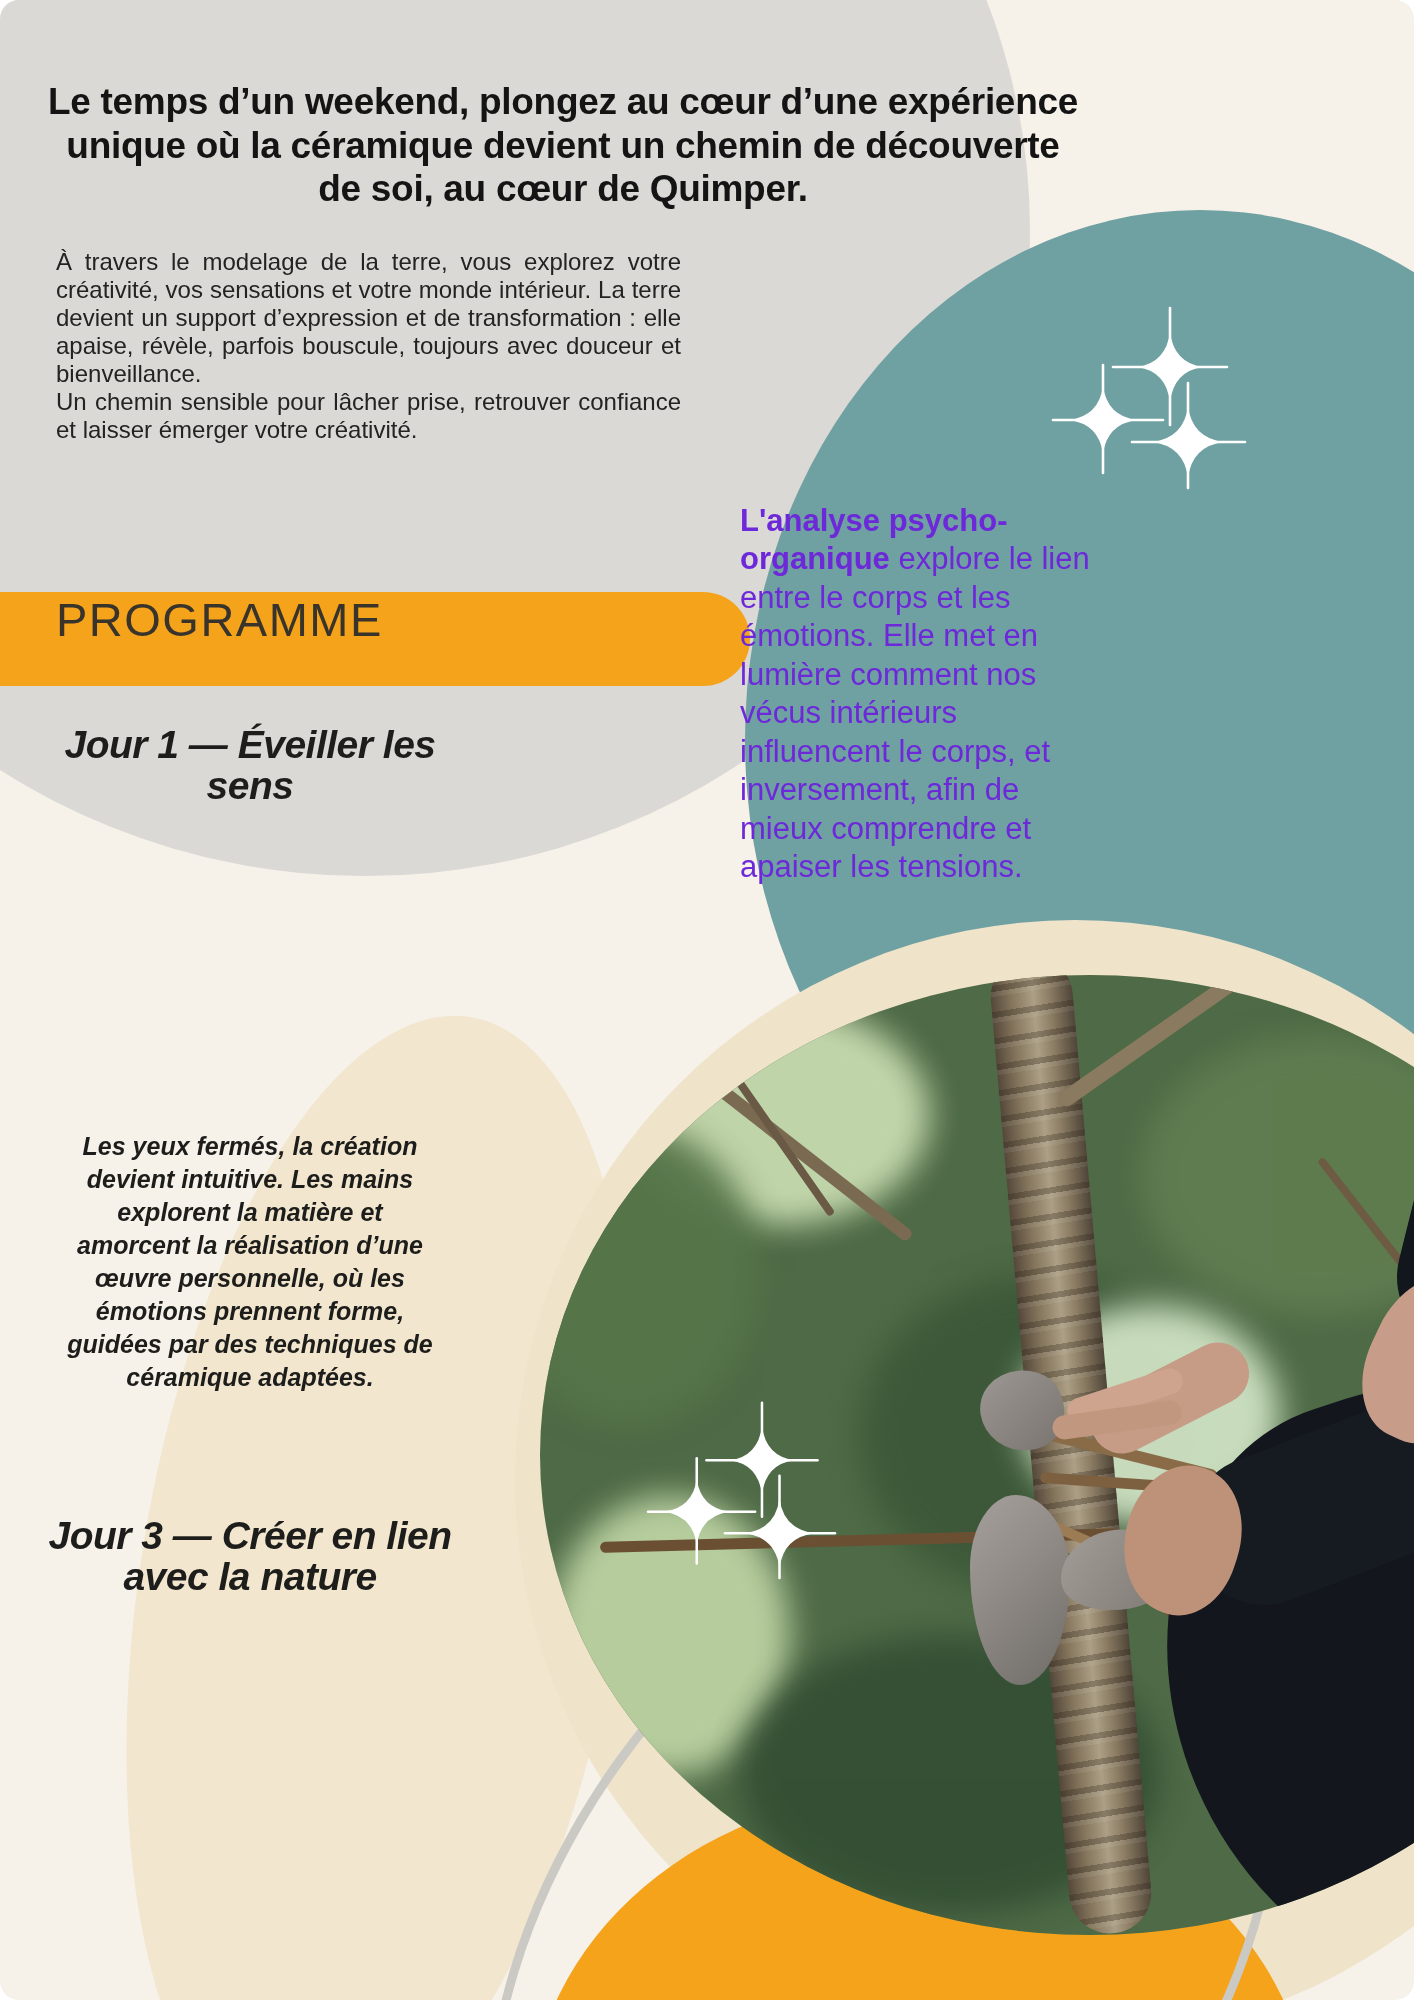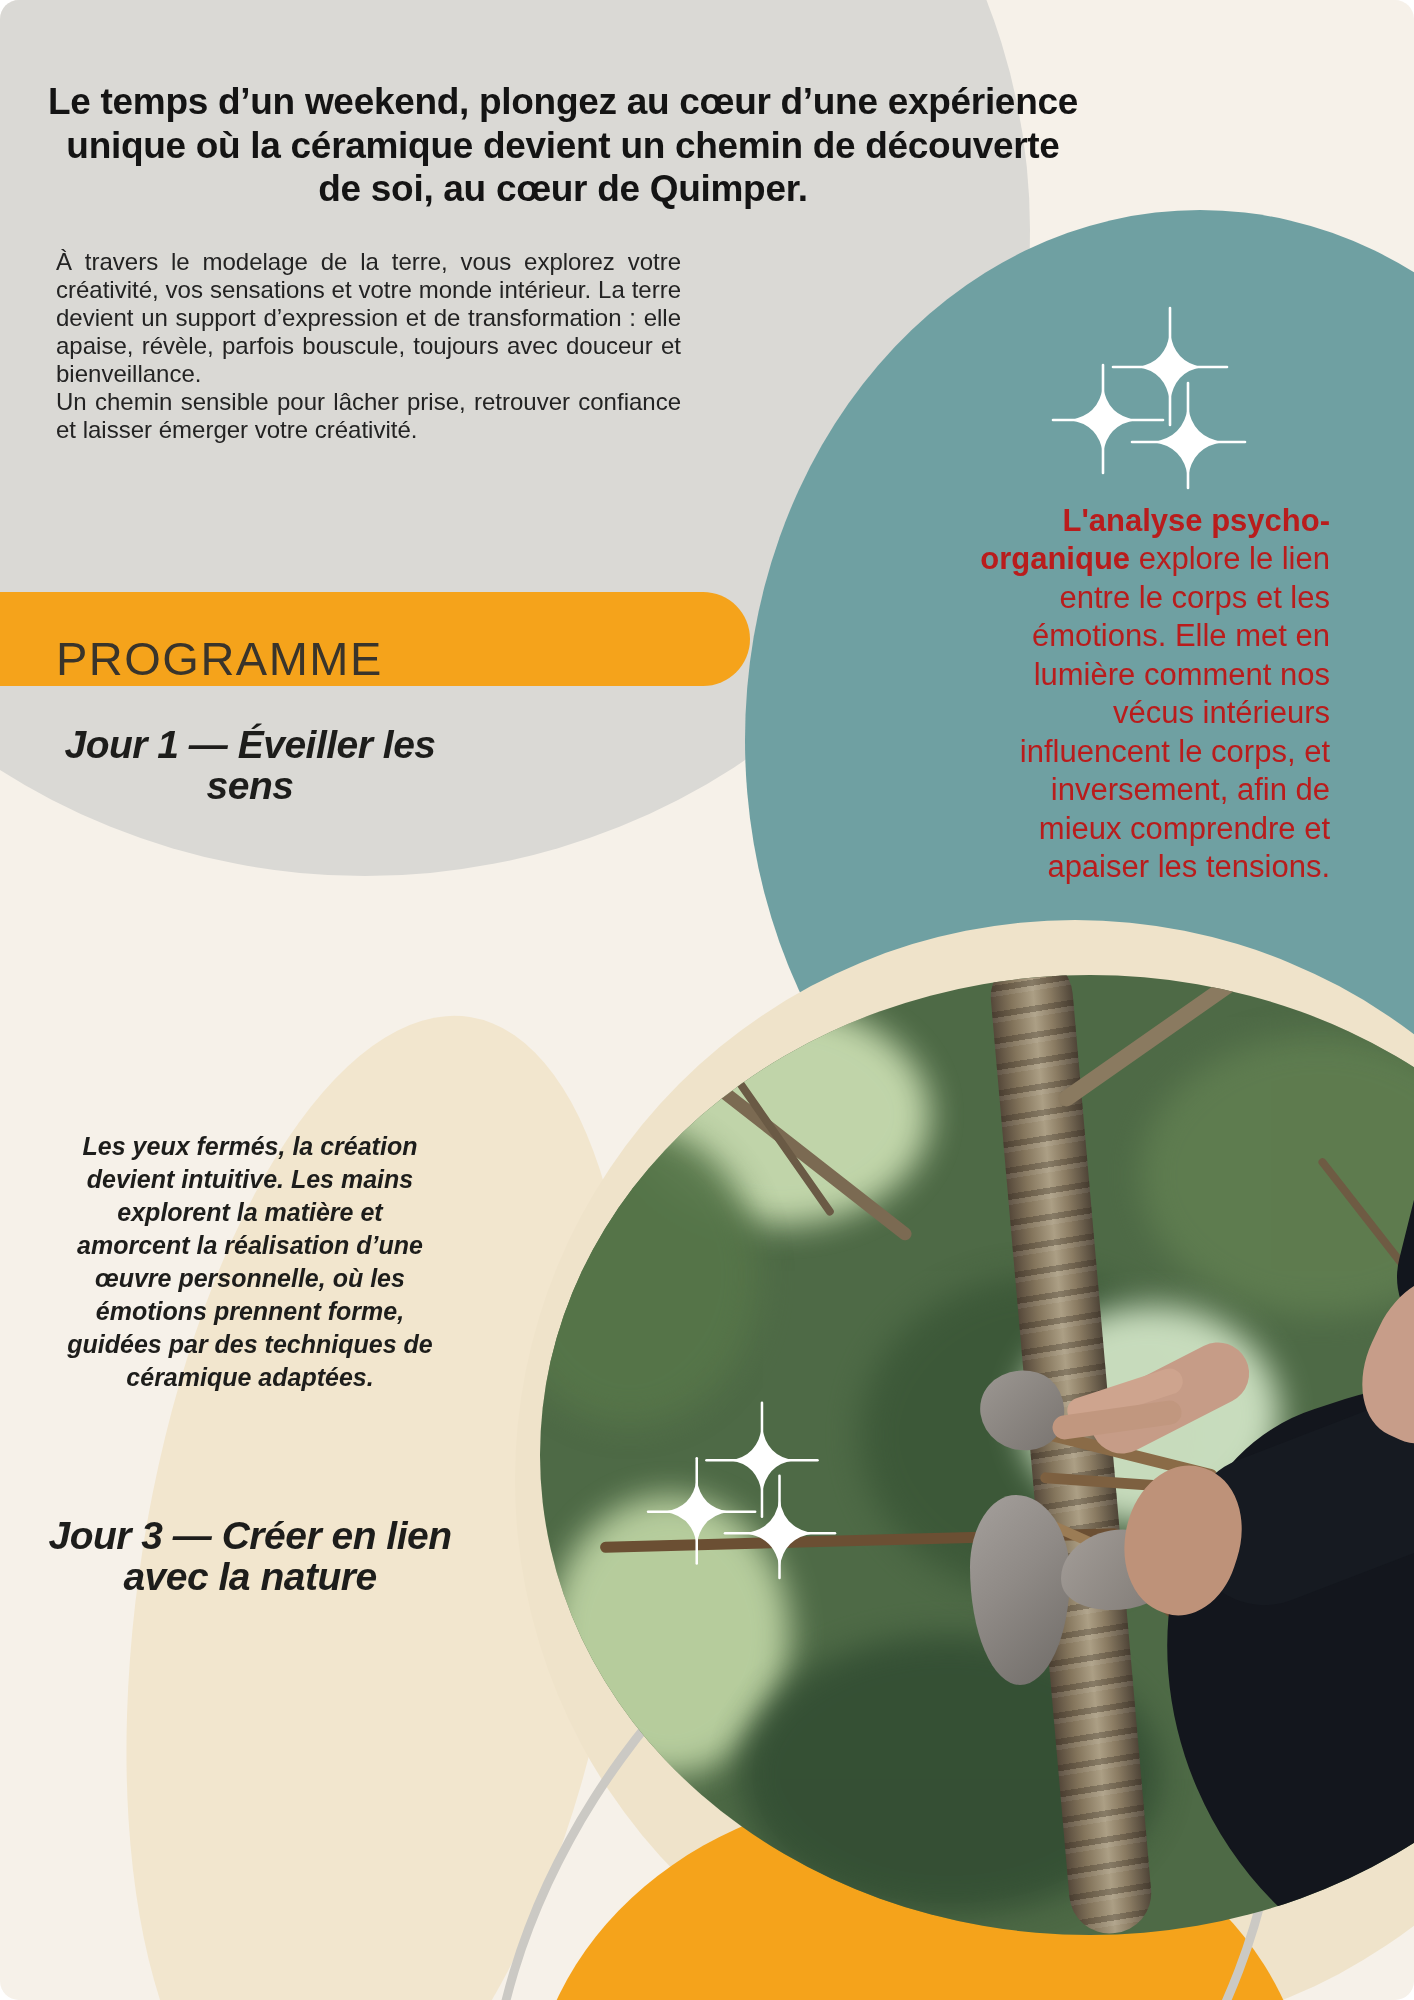--- a/index.html
+++ b/index.html
@@ -72,29 +72,29 @@
   .sparkles-photo{left:645px;top:1395px;width:195px;height:185px;}
   .sparkles svg{display:block;width:100%;height:100%;}
 
   
   .main-title{left:-17px;top:80px;width:1160px;margin:0;text-align:center;
     font-size:37px;line-height:1.18;font-weight:700;letter-spacing:-0.3px;color:#141414;
     white-space:pre-line;}
   .intro{left:48px;top:240px;width:625px;margin:8px;text-align:justify;
     font-size:24px;line-height:1.17;font-weight:400;color:#232323;white-space:pre-line;}
   .banner{left:0;top:592px;width:750px;height:94px;background:#F5A31B;
-    border-radius:0 47px 47px 0;display:flex;align-items:flex-end;}
+    border-radius:0 47px 47px 0;display:flex;align-items:flex-start;}
   .banner-label{padding-left:56px;font-size:47px;letter-spacing:1.5px;color:#39342B;font-weight:400;}
   .day{left:0;width:500px;text-align:center;color:#1D1D1B;font-style:italic;}
   .day h2{margin:0;font-size:39px;line-height:1.05;font-weight:700;letter-spacing:-0.5px;white-space:pre-line;}
   .day p{margin:8px 0 0;font-size:25px;line-height:1.32;font-weight:700;white-space:pre-line;}
   .day-1{top:725px;}
   .day-2{top:1122px;}
   .day-3{top:1516px;}
-  .teal-note{left:740px;top:502px;width:590px;text-align:right;color:#b91c1c;
+  .teal-note{left:740px;top:502px;width:590px;text-align:left;color:#6d28d9;
     font-size:31px;line-height:1.24;white-space:pre-line;}
   .teal-note .hl{font-weight:700;}
 </style>
 </head>
 <body>
 
 <div class="page">
 
   <div class="abs gray-blob"></div>
   <div class="abs beige-ellipse"></div>

